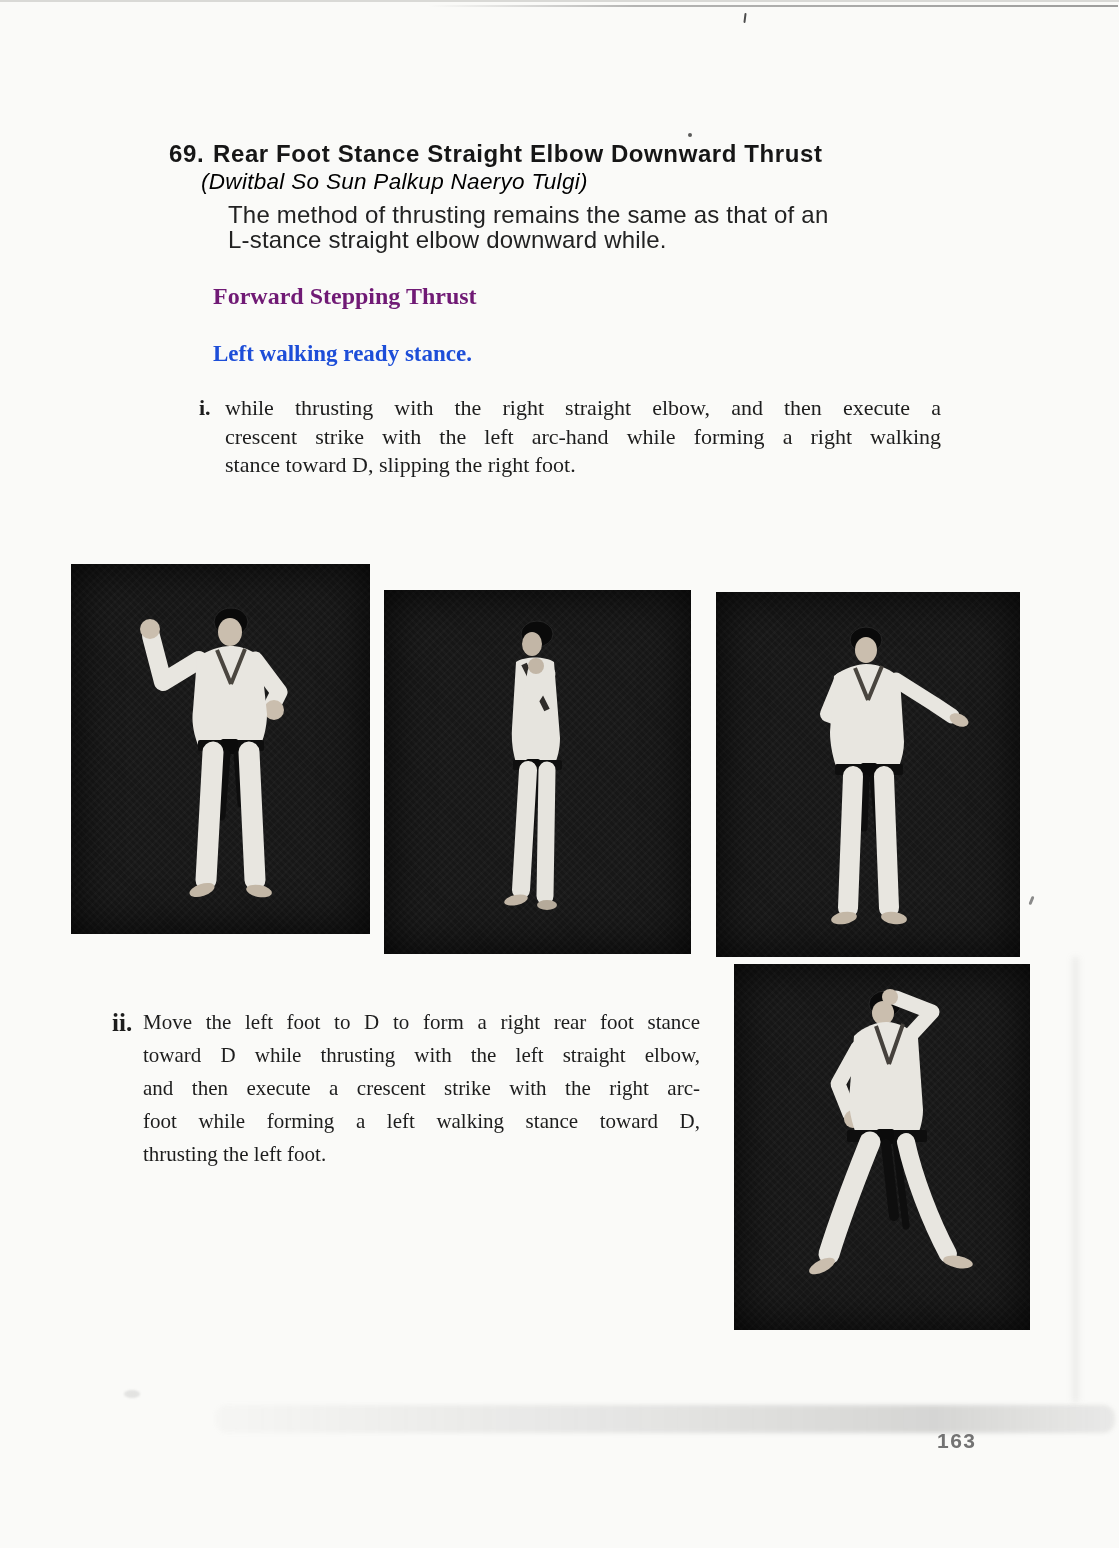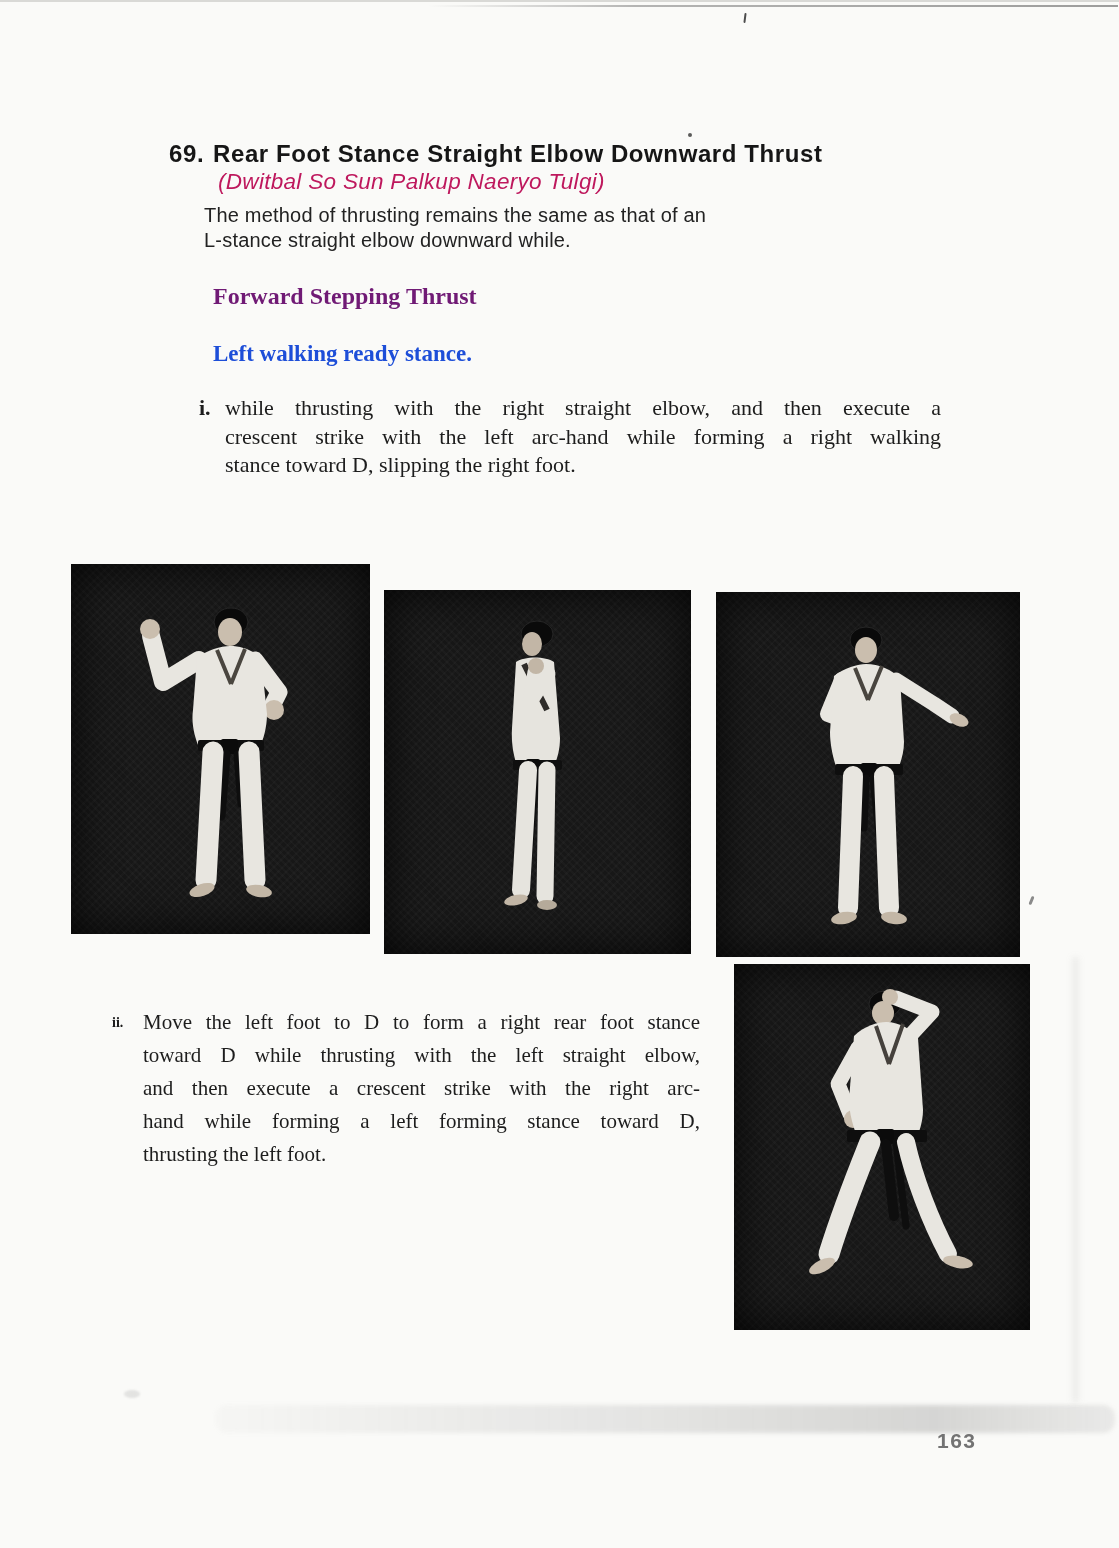--- a/index.html
+++ b/index.html
@@ -4,30 +4,30 @@
 <style>
   html,body{margin:0;padding:0;background:#d9d9d6;}
   .page{
     position:relative;width:1119px;height:1548px;margin:2px auto;
     background:#fafaf8;overflow:hidden;
     font-family:"Liberation Sans",sans-serif;color:#1c1c1c;
   }
   
   .title-row{position:absolute;left:169px;top:138px;font-weight:bold;font-size:24px;letter-spacing:0.6px;white-space:nowrap;color:#161616;}
   .sec-num{display:inline-block;width:44px;}
-  .kname{position:absolute;left:218px;top:167px;font-style:italic;font-size:22.5px;letter-spacing:0.3px;color:#be185d;white-space:nowrap;}
-  .intro{position:absolute;left:204px;top:201px;font-size:20px;line-height:24.5px;letter-spacing:0.2px;color:#222;}
+  .kname{position:absolute;left:201px;top:167px;font-style:italic;font-size:22.5px;letter-spacing:0.3px;color:#000000;white-space:nowrap;}
+  .intro{position:absolute;left:228px;top:201px;font-size:24px;line-height:24.5px;letter-spacing:0.2px;color:#222;}
   .h-fwd{position:absolute;left:213px;top:281px;font-family:"Liberation Serif",serif;font-weight:bold;font-size:24px;color:#701a75;white-space:nowrap;}
   .h-stance{position:absolute;left:213px;top:339px;font-family:"Liberation Serif",serif;font-weight:bold;font-size:23px;color:#1d4ed8;white-space:nowrap;}
   .step{position:absolute;font-family:"Liberation Serif",serif;color:#1d1d1d;}
   .s1{left:225px;top:392px;width:716px;font-size:22px;line-height:28.5px;}
   .s2{left:143px;top:1004px;width:557px;font-size:21px;line-height:33px;}
   .step-label{position:absolute;font-family:"Liberation Serif",serif;font-weight:bold;color:#1d1d1d;}
   .s1l{left:199px;top:392px;font-size:22px;line-height:28.5px;}
-  .s2l{left:112px;top:1004px;font-size:14px;line-height:33px;}
+  .s2l{left:112px;top:1004px;font-size:25px;line-height:33px;}
   .j{text-align:justify;text-align-last:justify;}
   .pagenum{position:absolute;left:937px;top:1427px;font-weight:bold;font-size:21px;letter-spacing:1.5px;color:#737373;}
   
   .photo{
     position:absolute;background:#171717;
     background-image:
       repeating-linear-gradient(45deg, rgba(255,255,255,0.025) 0 2px, rgba(0,0,0,0) 2px 5px),
       repeating-linear-gradient(-45deg, rgba(255,255,255,0.02) 0 2px, rgba(0,0,0,0) 2px 6px);
     box-shadow:inset 0 0 46px rgba(0,0,0,0.85);
   }
@@ -136,21 +136,21 @@
       <ellipse cx="128" cy="326" rx="13" ry="6" fill="#c3b7a6" transform="rotate(-10 128 326)"></ellipse>
       <ellipse cx="178" cy="326" rx="13" ry="6" fill="#c3b7a6" transform="rotate(8 178 326)"></ellipse>
     </svg>
   </div>
 
   <div class="step-label s2l">ii.</div>
   <div class="step s2">
     <div class="j">Move the left foot to D to form a right rear foot stance</div>
     <div class="j">toward D while thrusting with the left straight elbow,</div>
     <div class="j">and then execute a crescent strike with the right arc-</div>
-    <div class="j">hand while forming a left forming stance toward D,</div>
+    <div class="j">foot while forming a left walking stance toward D,</div>
     <div>thrusting the left foot.</div>
   </div>
 
   <div class="photo p4">
     <svg viewBox="0 0 296 366">
       <ellipse cx="151" cy="40" rx="16" ry="13" fill="#0a0a0a" stroke="#262626" stroke-width="1"></ellipse>
       <ellipse cx="149" cy="49" rx="11" ry="12" fill="#cabeae"></ellipse>
       <path d="M174,74 L198,48 L162,34" fill="none" stroke="#e8e6e0" stroke-width="15" stroke-linecap="round" stroke-linejoin="round"></path>
       <circle cx="156" cy="33" r="8" fill="#cabeae"></circle>
       <path d="M124,84 L104,120 L116,150" fill="none" stroke="#e8e6e0" stroke-width="15" stroke-linecap="round" stroke-linejoin="round"></path>

